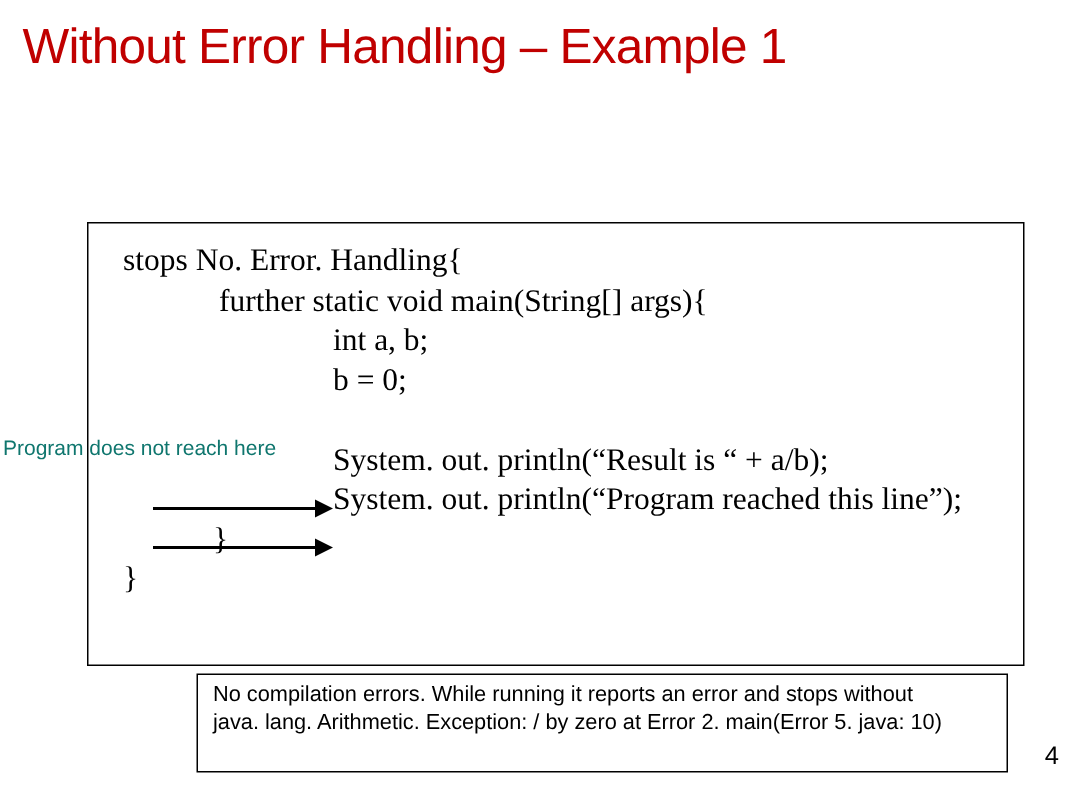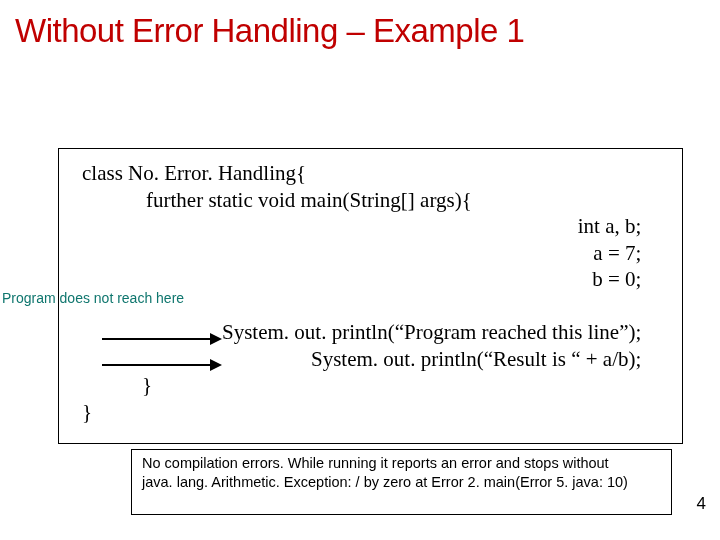--- a/index.html
+++ b/index.html
@@ -34,21 +34,21 @@
   .code {
     position: absolute;
     left: 82px;
     top: 160px;
     font-size: 21px;
     line-height: 26.5px;
     font-family: "Times New Roman", Times, serif;
     white-space: pre;
   }
   .code .indent1 { margin-left: 64px; display: block; }
-  .code .indent2 { margin-left: 140px; display: block; text-align: right; }
+  .code .indent2 { margin-left: 140px; display: block; }
   .code .indent1b { margin-left: 60px; display: block; }
   .code .close { margin-left: 0; display: block;}
   .annot {
     position: absolute;
     left: 2px;
     top: 290px;
     color: #0f766e;
     font-family: Verdana, Arial, sans-serif;
     font-size: 14px;
   }
@@ -91,23 +91,23 @@
     color: #000;
   }
 </style>
 </head>
 <body>
 
 <div class="title">Without Error Handling – Example 1</div>
 
 <div class="code-box"></div>
 
-<div class="code"><span>class No. Error. Handling{</span>
-<span class="indent1">further static void main(String[] args){</span><span class="indent2">int a, b;</span><span class="indent2">a = 7;</span><span class="indent2">b = 0;</span>
-<span class="indent2">System. out. println(“Program reached this line”);</span><span class="indent2">System. out. println(“Result is “ + a/b);</span><span class="indent1b">}</span><span class="close">}</span></div>
+<div class="code"><span>stops No. Error. Handling{</span>
+<span class="indent1">further static void main(String[] args){</span><span class="indent2">int a, b;</span><span class="indent2">b = 0;</span>
+<span class="indent2">System. out. println(“Result is “ + a/b);</span><span class="indent2">System. out. println(“Program reached this line”);</span><span class="indent1b">}</span><span class="close">}</span></div>
 
 <div class="annot">Program does not reach here</div>
 
 <div class="arrow1"></div>
 <div class="arrow2"></div>
 
 <div class="note-box">
   <div>No compilation errors. While running it reports an error and stops without</div>
   <div>java. lang. Arithmetic. Exception: / by zero at Error 2. main(Error 5. java: 10)</div>
 </div>

